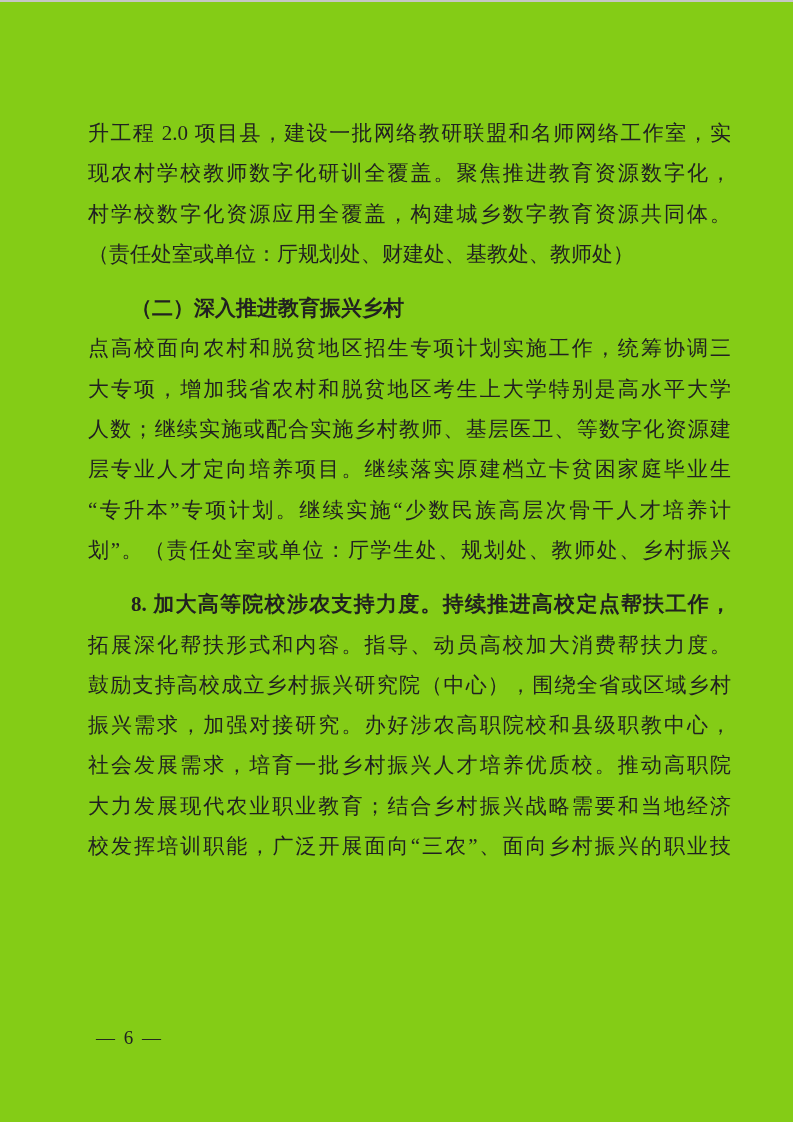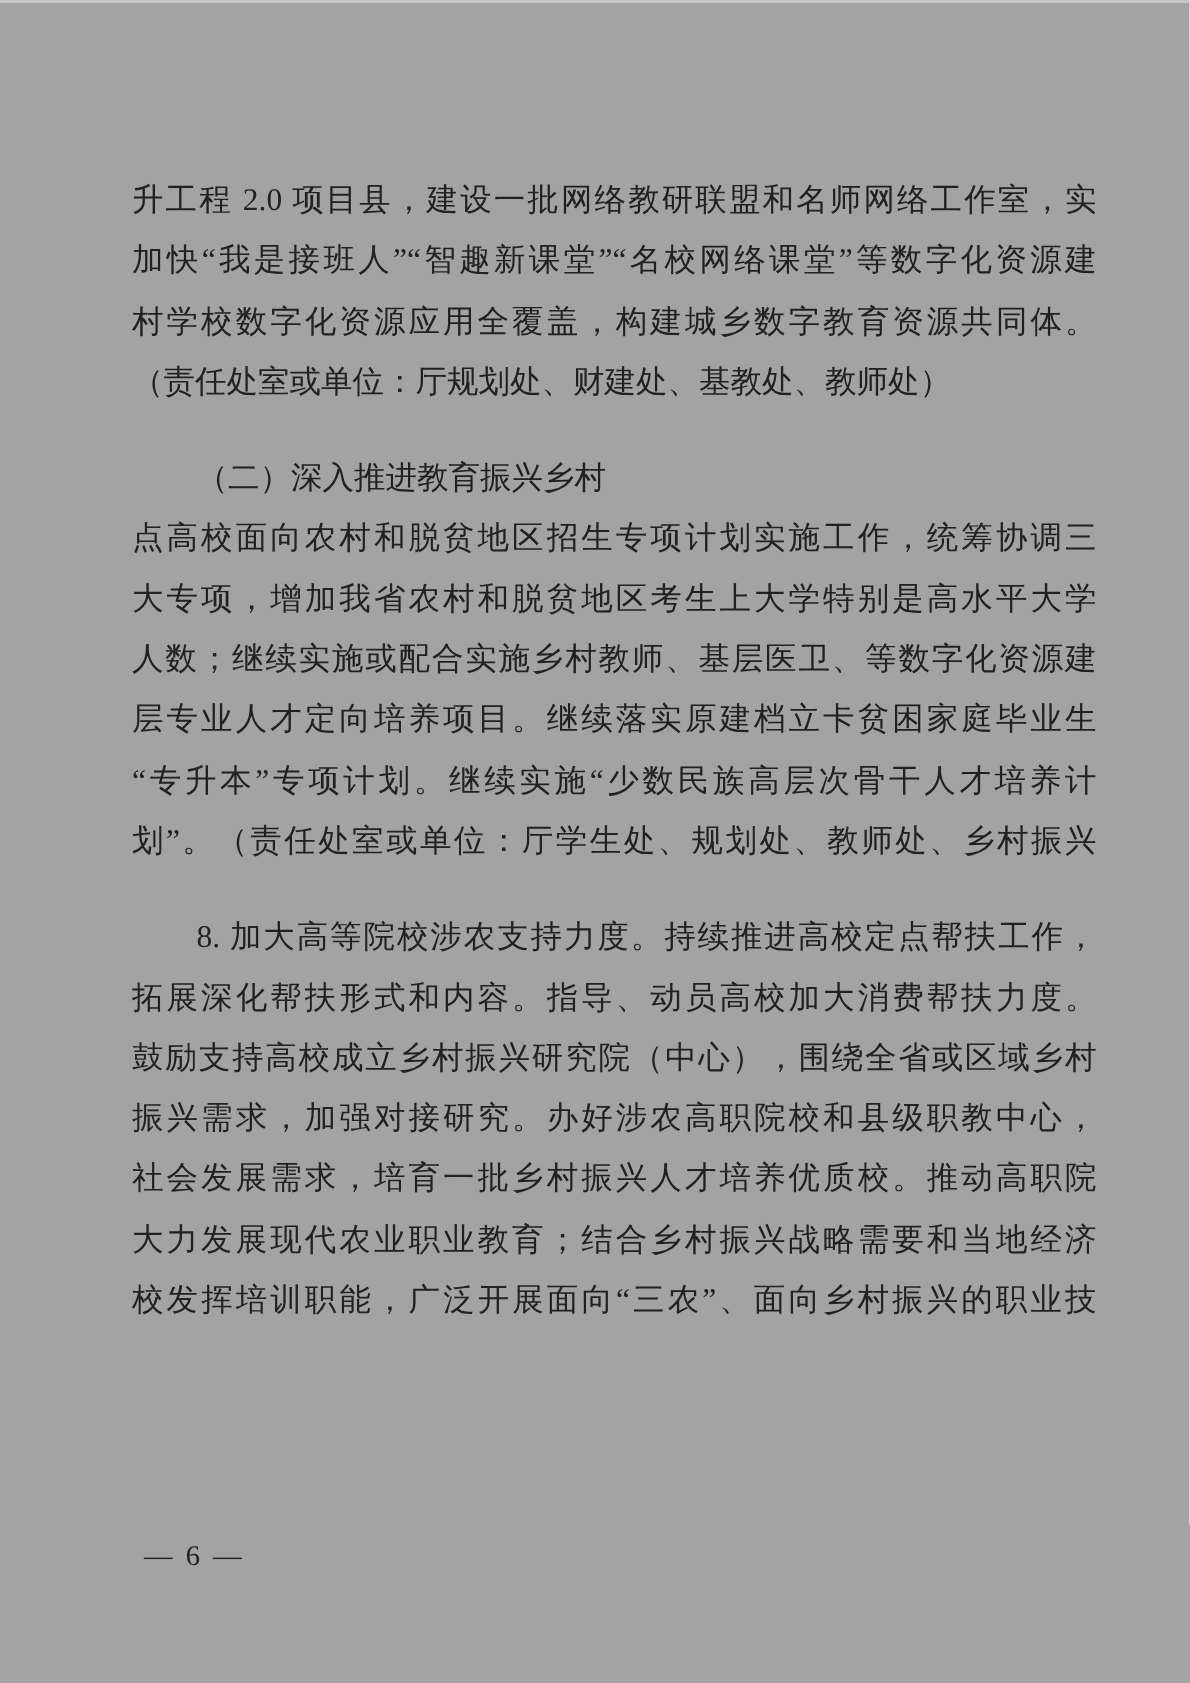--- a/index.html
+++ b/index.html
@@ -4,21 +4,21 @@
 <style>
   html, body {
     margin: 0;
     padding: 0;
     background: #ffffff;
   }
   .page {
     position: relative;
     width: 793px;
     height: 1122px;
-    background: #a3a3a3;
+    background: #84cc16;
     overflow: hidden;
     font-family: "Liberation Serif", "DejaVu Serif", serif;
     color: #212121;
   }
   .scan-edge {
     position: absolute;
     top: 0;
     left: 0;
     width: 793px;
     height: 2px;
@@ -42,41 +42,42 @@
     text-align: justify;
     text-align-last: justify;
   }
   
   .ind {
     padding-left: 43px;
   }
   .ind.j { width: 600px; }
   
   .gap {
-    margin-top: 24px;
+    margin-top: 14px;
+    font-weight: bold;
   }
   .page-number {
     position: absolute;
     top: 1026px;
     left: 96px;
     font-size: 19px;
     line-height: 24px;
     letter-spacing: 2px;
     color: #212121;
   }
 </style>
 </head>
 <body>
 
 <div class="page">
   <div class="scan-edge"></div>
 
   <div class="doc-body">
     <div class="line j">升工程 2.0 项目县，建设一批网络教研联盟和名师网络工作室，实</div>
-    <div class="line j">加快“我是接班人”“智趣新课堂”“名校网络课堂”等数字化资源建</div>
+    <div class="line j">现农村学校教师数字化研训全覆盖。聚焦推进教育资源数字化，</div>
     <div class="line j">村学校数字化资源应用全覆盖，构建城乡数字教育资源共同体。</div>
     <div class="line">（责任处室或单位：厅规划处、财建处、基教处、教师处）</div>
     <div class="line ind gap">（二）深入推进教育振兴乡村</div>
     <div class="line j">点高校面向农村和脱贫地区招生专项计划实施工作，统筹协调三</div>
     <div class="line j">大专项，增加我省农村和脱贫地区考生上大学特别是高水平大学</div>
     <div class="line j">人数；继续实施或配合实施乡村教师、基层医卫、等数字化资源建</div>
     <div class="line j">层专业人才定向培养项目。继续落实原建档立卡贫困家庭毕业生</div>
     <div class="line j">“专升本”专项计划。继续实施“少数民族高层次骨干人才培养计</div>
     <div class="line j">划”。（责任处室或单位：厅学生处、规划处、教师处、乡村振兴</div>
     <div class="line ind j gap">8. 加大高等院校涉农支持力度。持续推进高校定点帮扶工作，</div>

